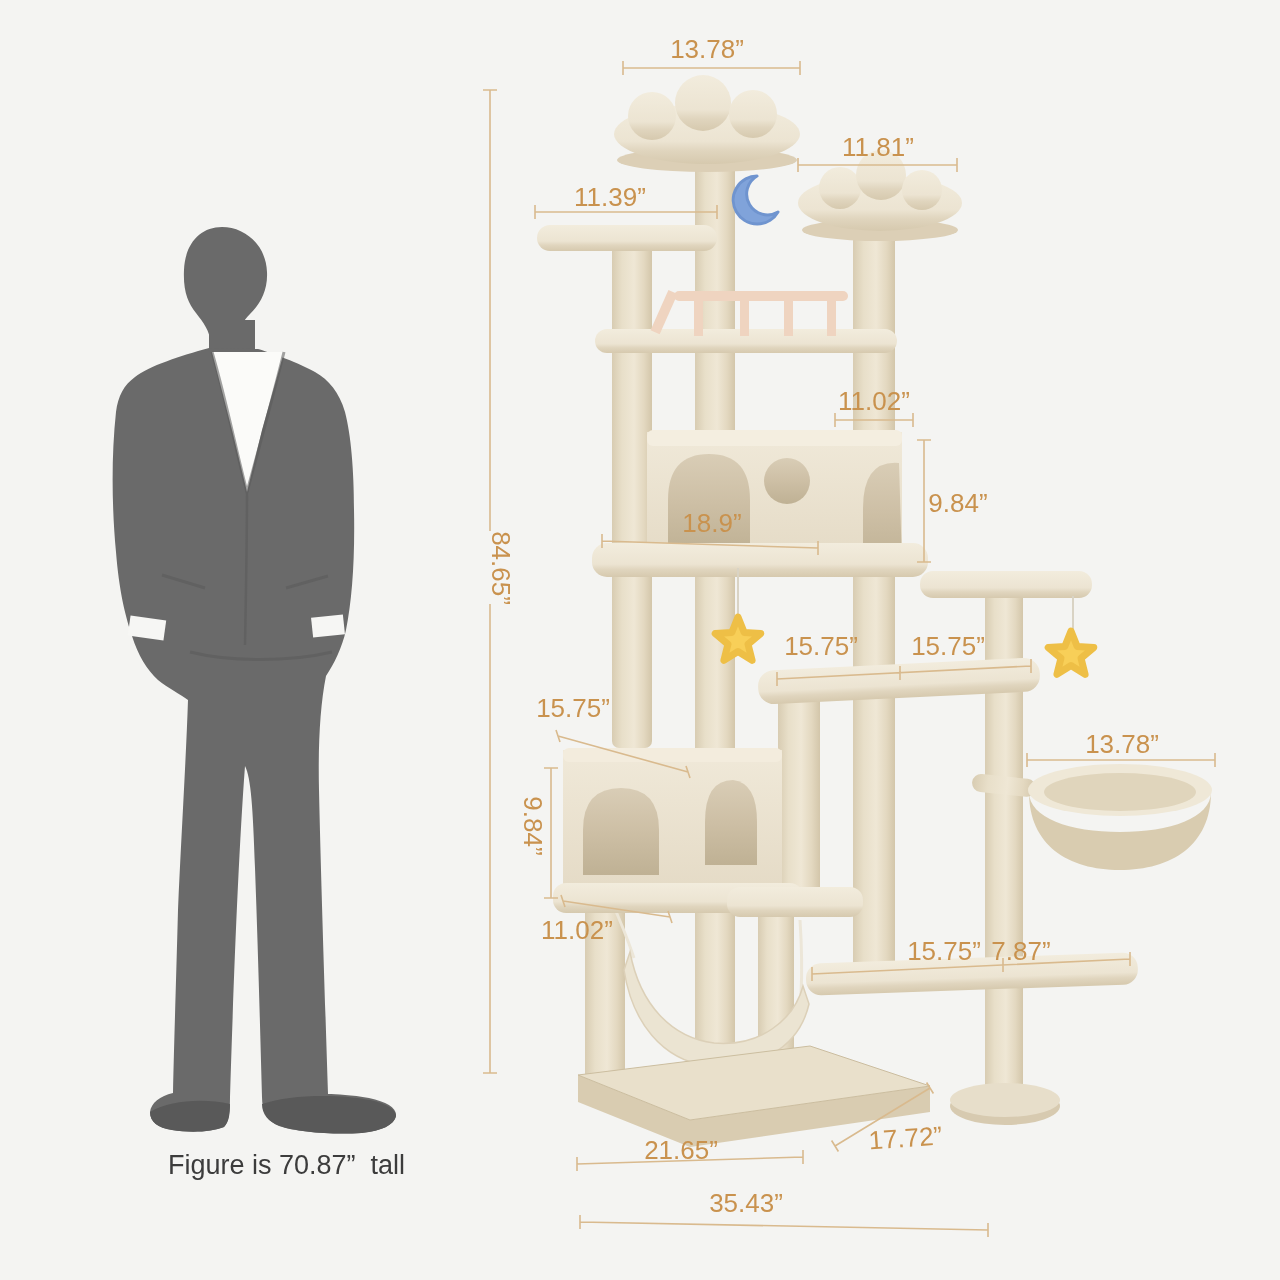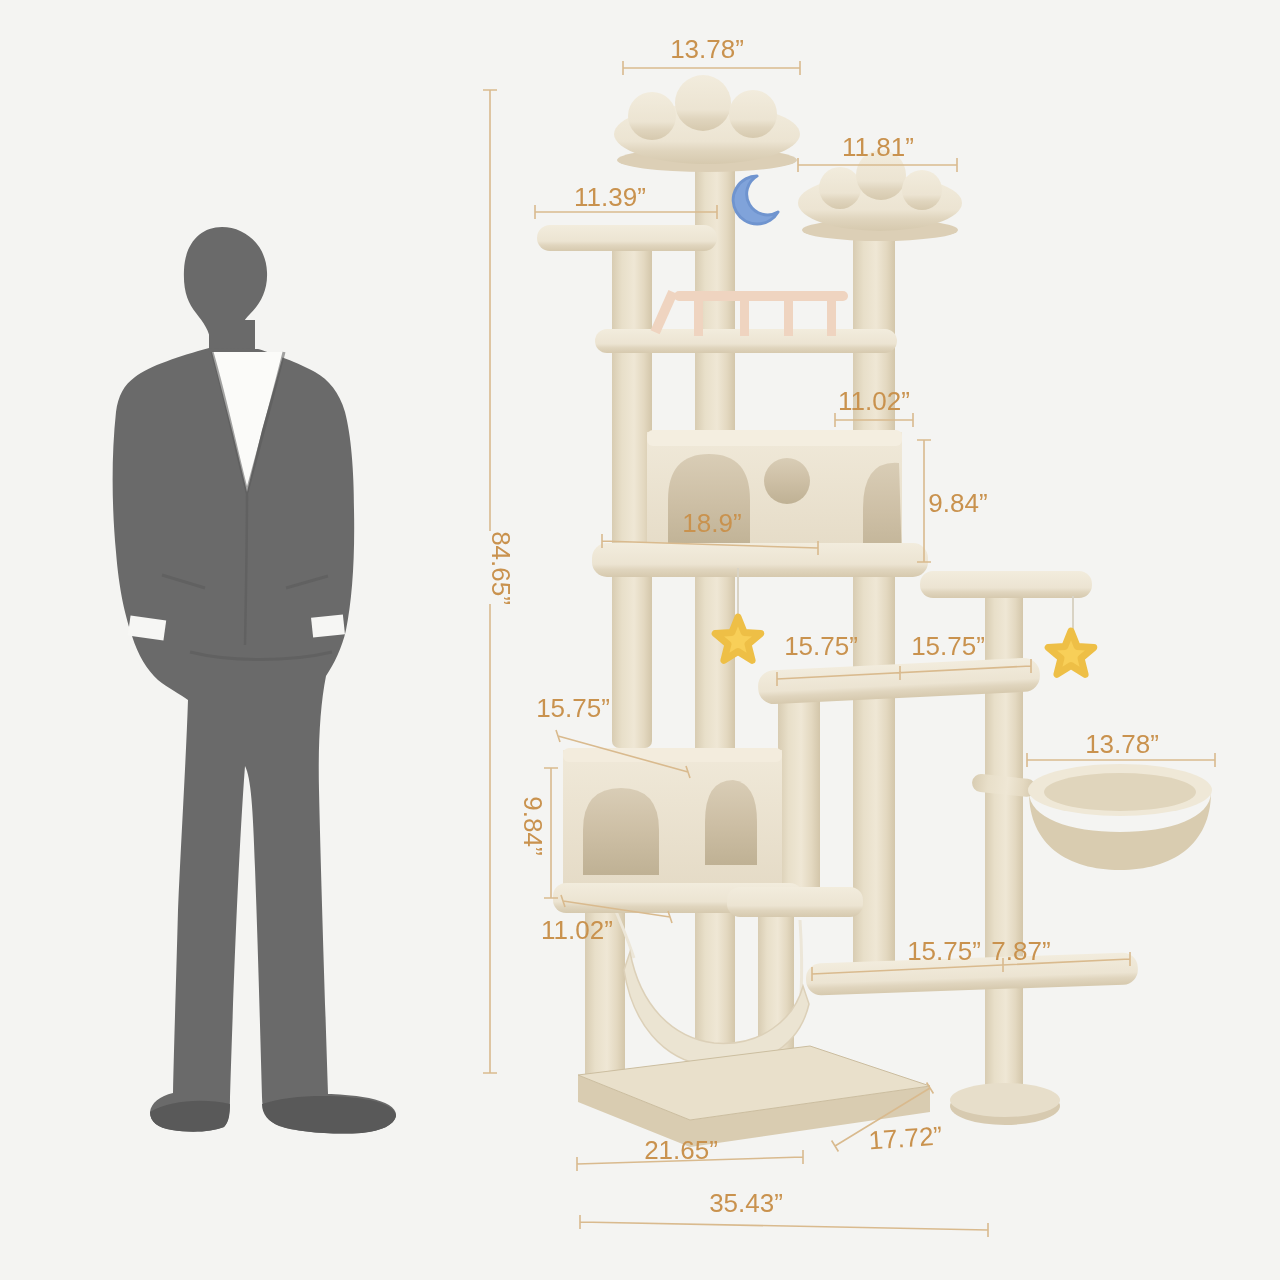--- a/index.html
+++ b/index.html
@@ -220,13 +220,14 @@
     <text class="dim-label" x="577" y="939">11.02”</text>
     <text class="dim-label" x="1122" y="753">13.78”</text>
     <text class="dim-label" x="944" y="960">15.75”</text>
     <text class="dim-label" x="1021" y="960">7.87”</text>
     <text class="dim-label" x="681" y="1159">21.65”</text>
     <text class="dim-label" x="906" y="1147" transform="rotate(-4 906 1147)">17.72”</text>
     <text class="dim-label" x="746" y="1212">35.43”</text>
   </g>
 </svg>
 
+<div id="caption">Figure is 70.87”  tall</div>
 </div>
 
 </body></html>

